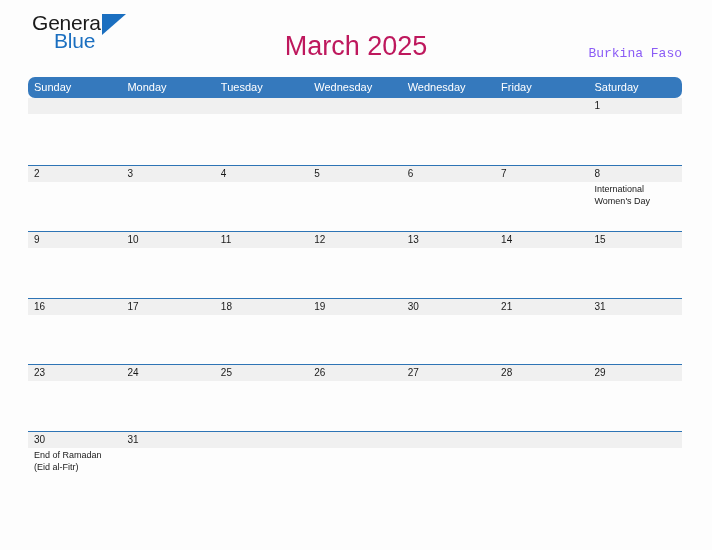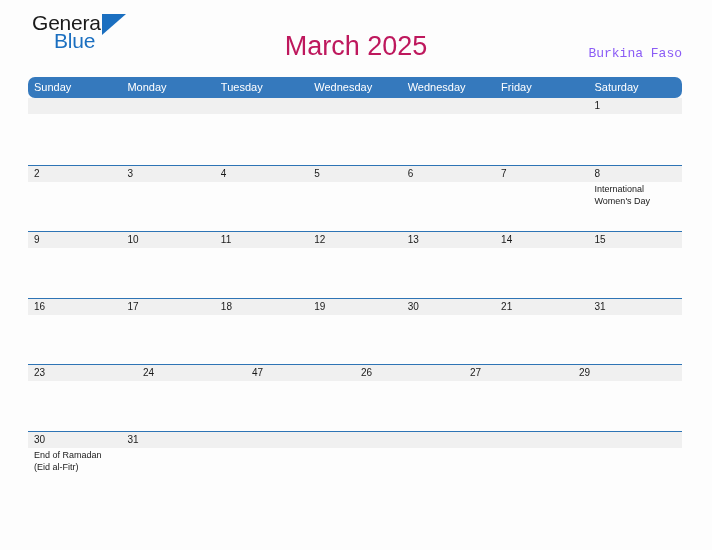--- a/index.html
+++ b/index.html
@@ -331,29 +331,33 @@
           <div class="day-cell">
             <div class="day-band"></div>
             <span class="day-number">23</span>
           </div>
           <div class="day-cell">
             <div class="day-band"></div>
             <span class="day-number">24</span>
           </div>
           <div class="day-cell">
             <div class="day-band"></div>
-            <span class="day-number">47</span>
+            <span class="day-number">25</span>
           </div>
           <div class="day-cell">
             <div class="day-band"></div>
             <span class="day-number">26</span>
           </div>
           <div class="day-cell">
             <div class="day-band"></div>
             <span class="day-number">27</span>
+          </div>
+          <div class="day-cell">
+            <div class="day-band"></div>
+            <span class="day-number">28</span>
           </div>
           <div class="day-cell">
             <div class="day-band"></div>
             <span class="day-number">29</span>
           </div>
         </div>
         <div class="week-row">
           <div class="day-cell">
             <div class="day-band"></div>
             <span class="day-number">30</span>

